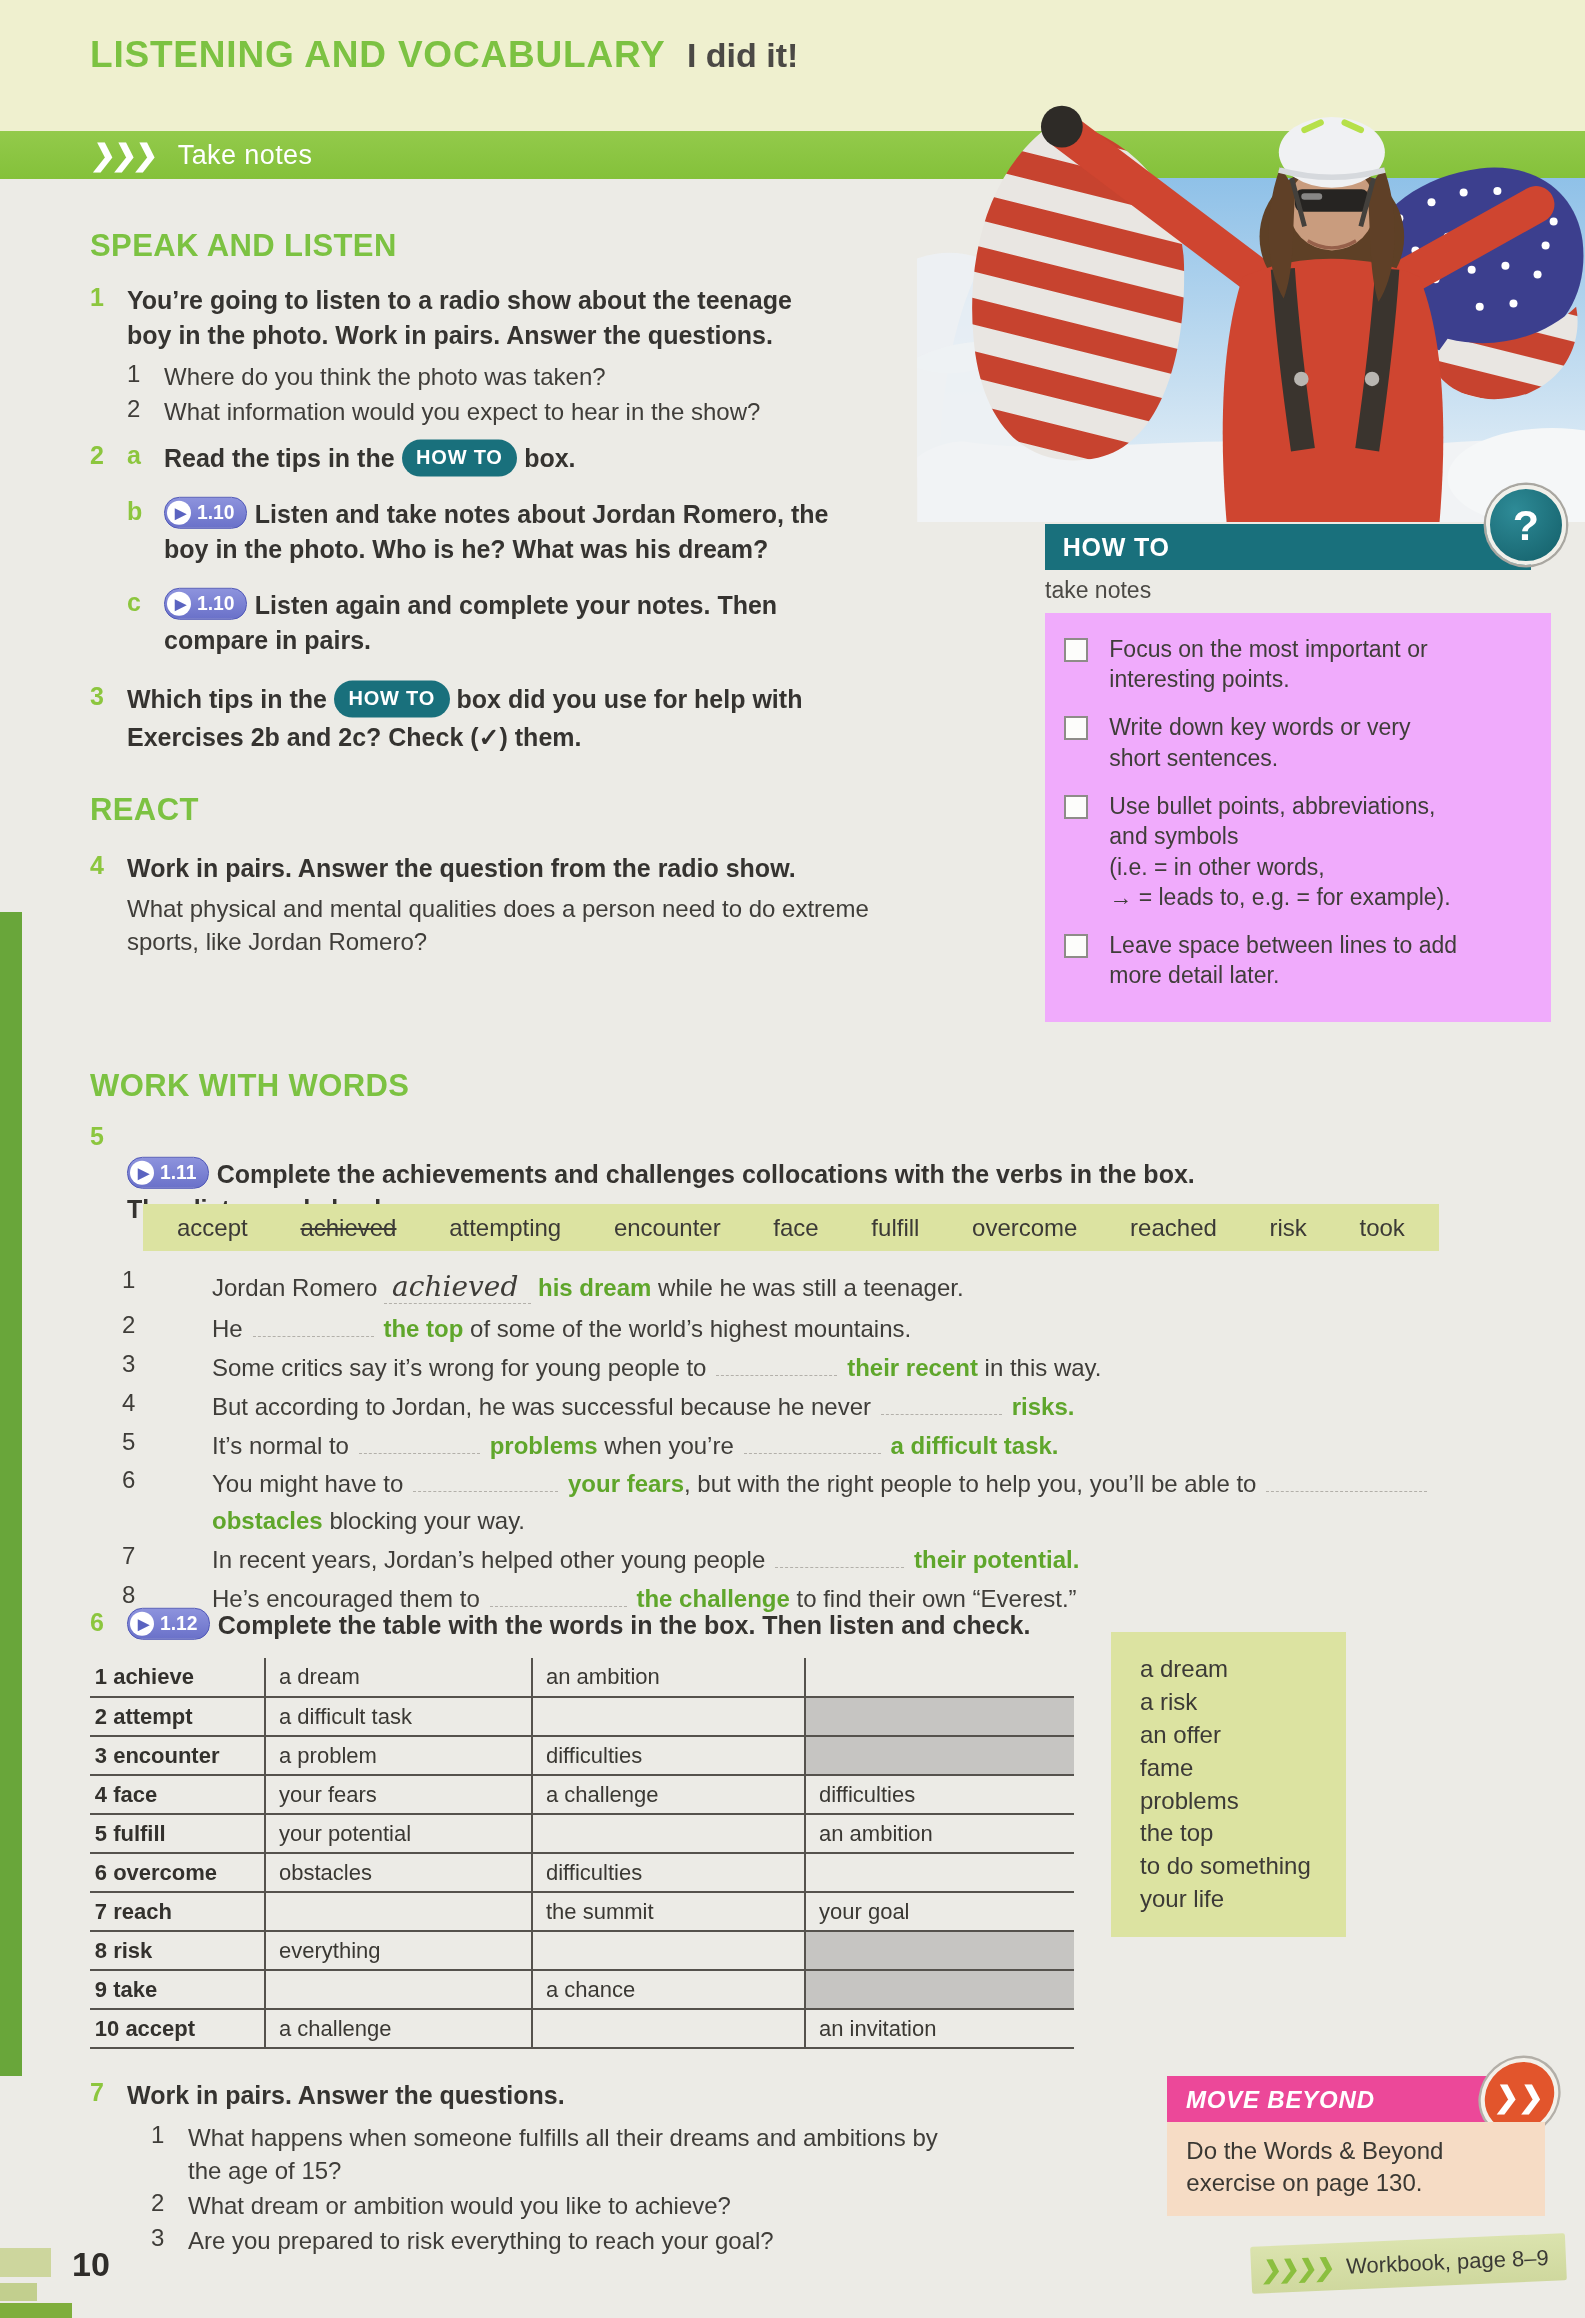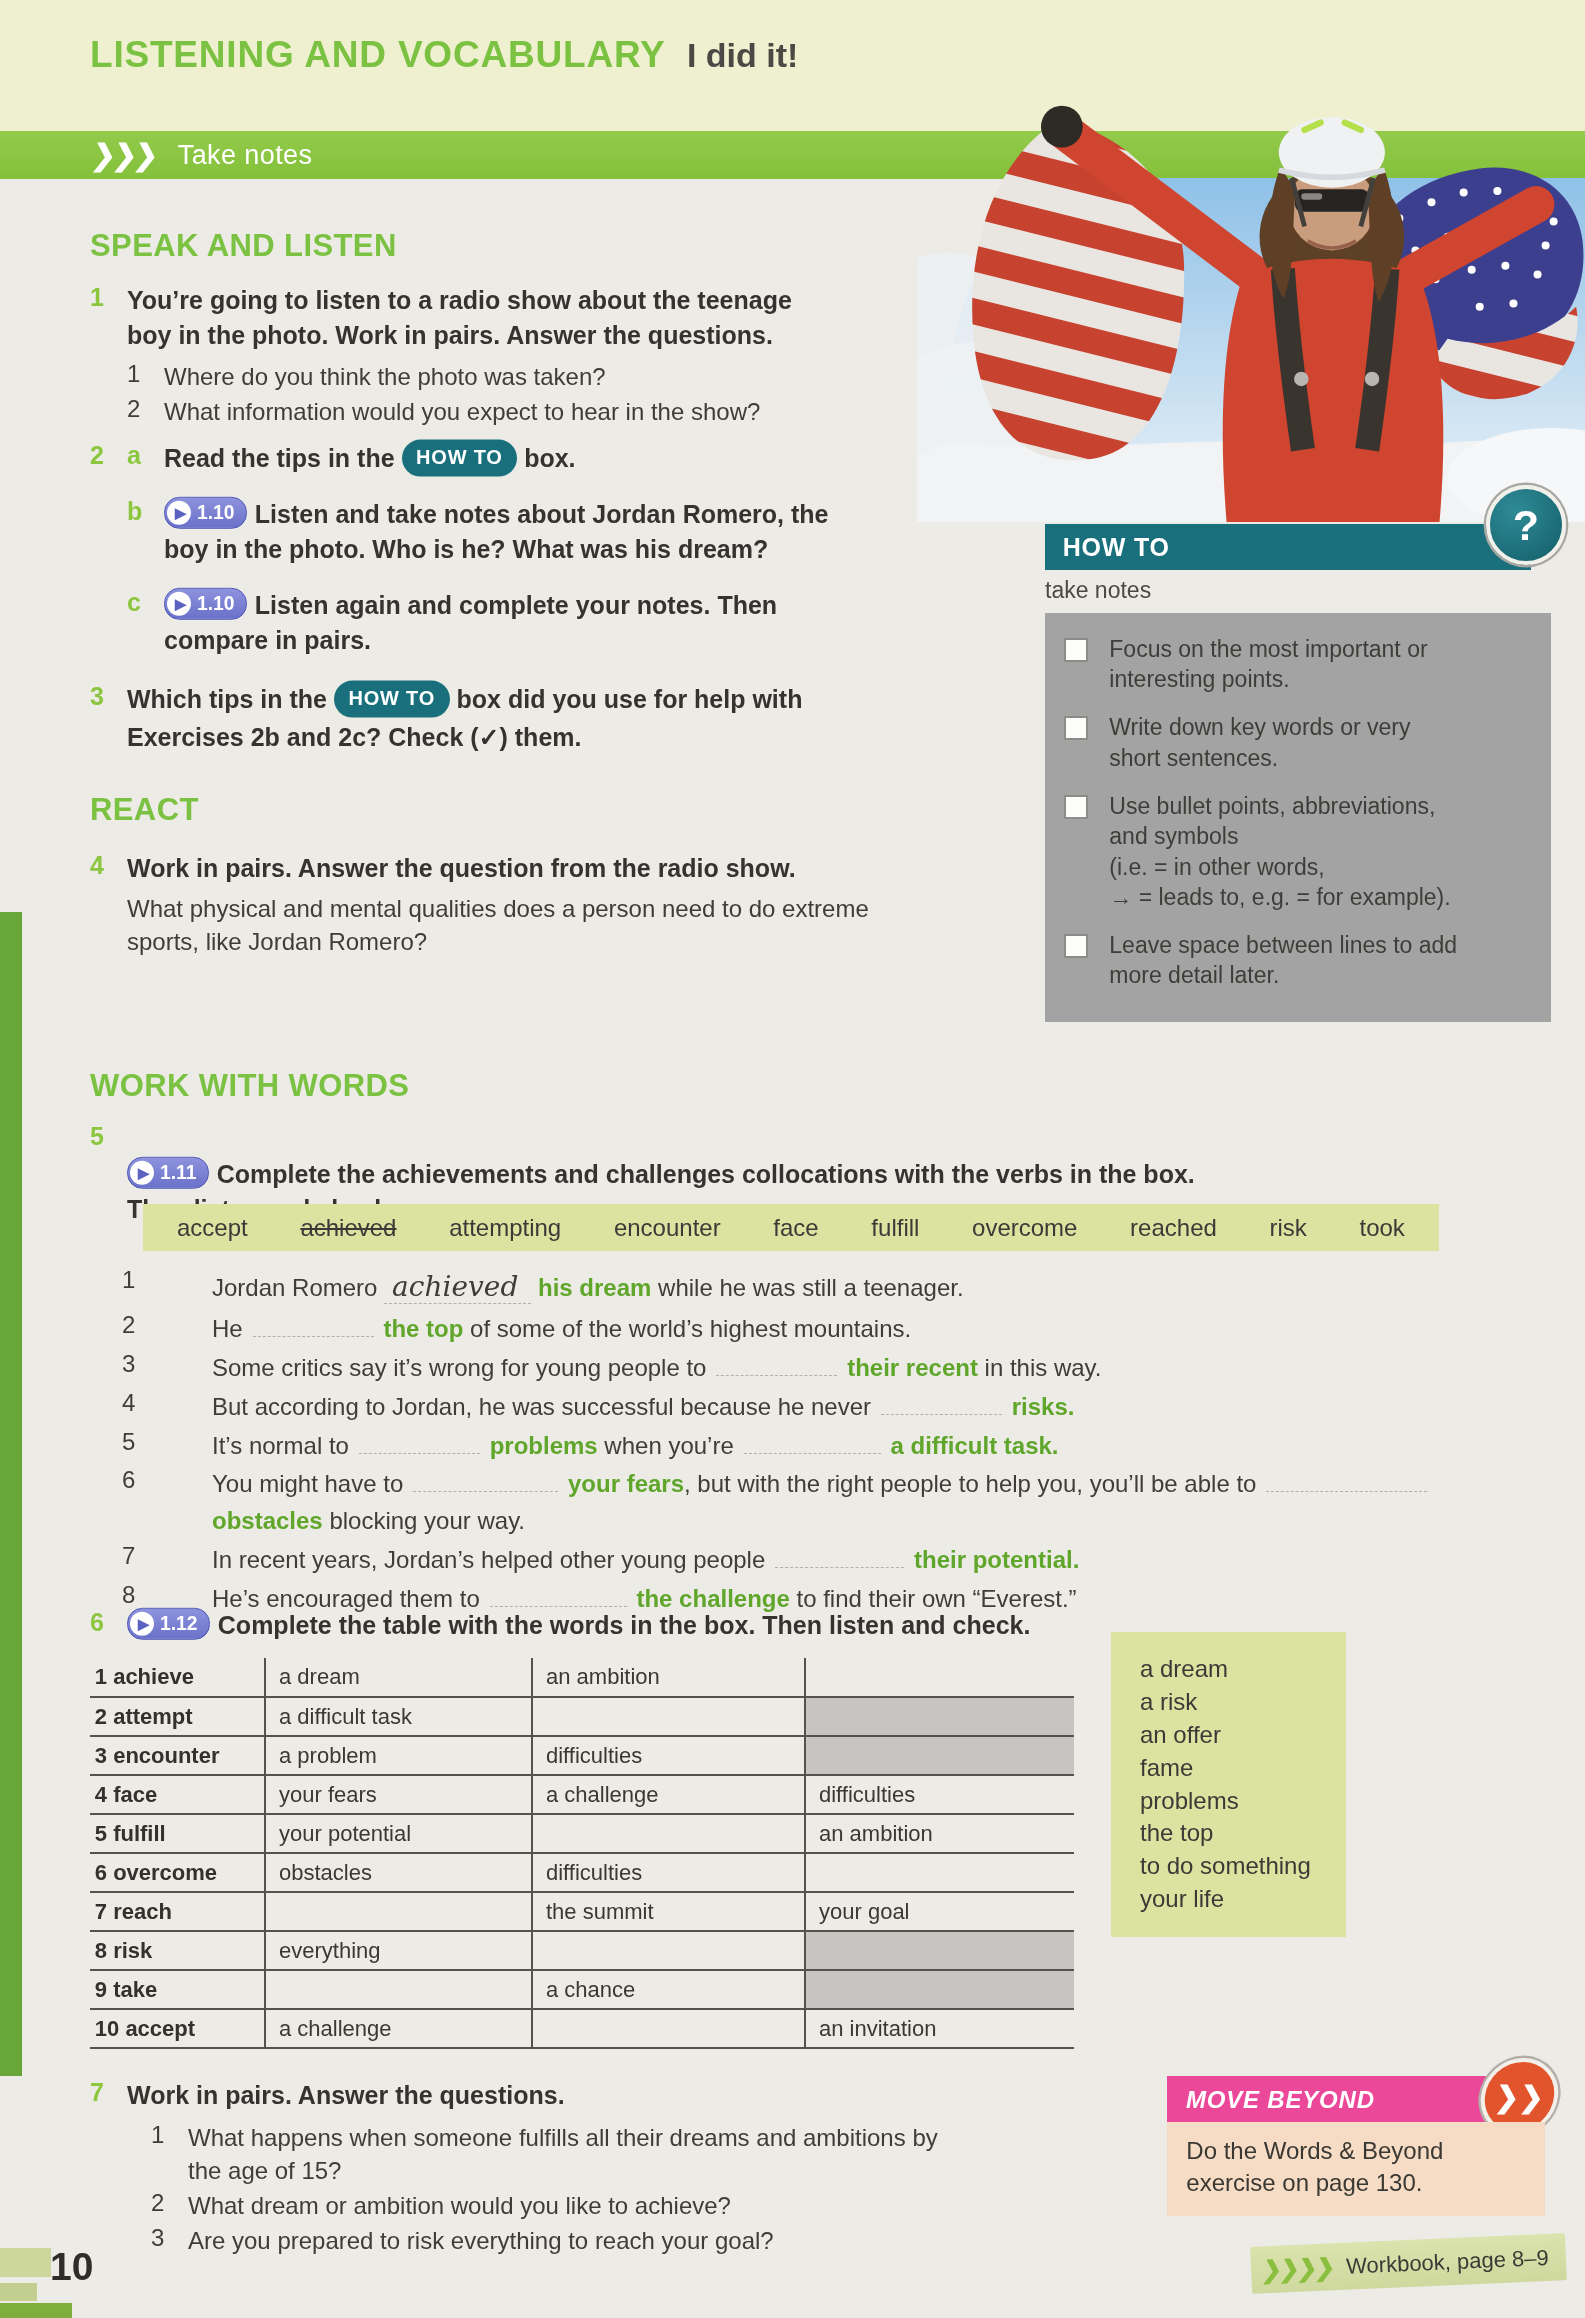--- a/index.html
+++ b/index.html
@@ -29,21 +29,21 @@
   .subq { display:flex; margin-top:8px; }
   .subq .qnum { width:37px; flex:none; font-size:24px; color:#3f3d39; }
   .howto-pill { display:inline-block; background:#19707c; color:#ffffff; font-weight:bold; font-size:20px; padding:4px 14.5px 4.8px; border-radius:21px; letter-spacing:0.8px; vertical-align:middle; transform:translateY(-2.4px); }
   .audio { display:inline-flex; align-items:center; background:linear-gradient(180deg,#8d93dd,#6a71c9); border:1.6px solid #5058b8; border-radius:15.3px; padding:1.6px 11.3px 1.6px 2.4px; vertical-align:middle; transform:translateY(-3.2px); margin-right:8px; }
   .aplay { width:24px; height:24px; background:#ffffff; border-radius:50%; color:#5a63c0; font-size:14.5px; display:flex; align-items:center; justify-content:center; margin-right:5.6px; padding-left:2.4px; }
   .anum { color:#ffffff; font-weight:bold; font-size:19.3px; }
   
   .howto-header { position:absolute; left:1045px; top:524px; width:486px; height:46px; background:#19707c; color:#fff; display:flex; align-items:center; padding-left:17.7px; font-size:25px; font-weight:bold; letter-spacing:0.8px; }
   .howto-qbadge { position:absolute; left:1486px; top:485px; width:80px; height:80px; border-radius:50%; background:radial-gradient(circle at 35% 30%, #2e8b97, #135e68); border:4px solid #f1f0ea; box-shadow:0 0 0 2.4px #a9a7a1; color:#fff; font-size:43px; font-weight:bold; display:flex; align-items:center; justify-content:center; }
   .howto-sub { position:absolute; left:1045px; top:577px; font-size:23px; color:#4b4945; }
-  .howto-tips { position:absolute; left:1045px; top:613px; width:506px; background:#a3a3a3; padding:21px 16px 19.3px 14.5px; }
+  .howto-tips { position:absolute; left:1045px; top:613px; width:506px; background:#f0abfc; padding:21px 16px 19.3px 14.5px; }
   .tip { display:flex; margin-bottom:17.7px; }
   .tip:last-child { margin-bottom:12px; }
   .cb { flex:none; width:24px; height:24px; background:#fdfdfb; border:2.4px solid #8e8c88; margin:4px 0 0 4.8px; }
   .tip-text { margin-left:21px; font-size:23px; line-height:1.32; color:#3f3d39; white-space:pre-line; }
   
   .wordbox { position:absolute; left:143px; top:1204px; width:1296px; height:47px; background:#dce3a1; display:flex; align-items:center; justify-content:space-between; padding:0 34px; font-size:24px; color:#3c3a36; }
   .crossed { text-decoration:line-through; text-decoration-thickness:1.6px; }
   .sentences { position:absolute; left:122px; top:1266px; width:1367px; }
   .sent { display:flex; margin-bottom:2.4px; }
   .snum { flex:none; width:42px; font-size:24px; color:#3f3d39; }
@@ -60,21 +60,21 @@
   .colloc td:nth-child(4){ width:269px; border-left:2.4px solid #55524d; }
   .graycell { background:#c6c5c2; }
   .sidebox { position:absolute; left:1111px; top:1632px; width:235px; background:#dce3a1; padding:21px 13px 21px 29px; }
   .sideword { font-size:24px; line-height:1.37; color:#3c3a36; }
   
   .mb-header { position:absolute; left:1167px; top:2076px; width:364px; height:47px; background:#ec4899; color:#fff; display:flex; align-items:center; padding-left:19px; font-size:24px; font-weight:bold; font-style:italic; letter-spacing:0.8px; }
   .mb-badge { position:absolute; left:1481px; top:2058px; width:77px; height:77px; border-radius:50%; background:#e2552c; border:4px solid #f3f0e9; box-shadow:0 0 0 2.4px #b3afa8; color:#fff; font-size:29px; font-weight:bold; display:flex; align-items:center; justify-content:center; transform:skewX(-6deg); }
   .mb-body { position:absolute; left:1167px; top:2122px; width:378px; background:#f6dcc5; padding:13px 19.3px 16px; font-size:24px; line-height:1.35; color:#3a3833; }
   
   .spine { position:absolute; left:0; top:912px; width:22px; height:1164px; background:#69a63a; }
-  .page-num { position:absolute; left:50px; top:2245px; font-size:39px; font-weight:bold; color:#2f2d2a; }
+  .page-num { position:absolute; left:72px; top:2245px; font-size:34px; font-weight:bold; color:#2f2d2a; }
   .wb-banner { position:absolute; left:1251px; top:2240px; width:315px; height:47px; background:linear-gradient(180deg,#dbe3ae,#cfd89e); transform:rotate(-2.5deg); display:flex; align-items:center; padding-left:11.3px; border-radius:2.4px; }
   .fchev { color:#8bbf3f; font-size:24px; font-weight:bold; letter-spacing:-2.4px; margin-right:13px; transform:skewX(-10deg); }
   .wb-text { font-size:22px; color:#3b3a35; }
   .deco1 { position:absolute; left:0; top:2248px; width:51px; height:29px; background:#cdd69d; }
   .deco2 { position:absolute; left:0; top:2283px; width:37px; height:17.7px; background:#c2cf8e; }
   .deco3 { position:absolute; left:0; top:2303px; width:72px; height:16px; background:#7fae3c; }
 </style>
 </head>
 <body>
 

